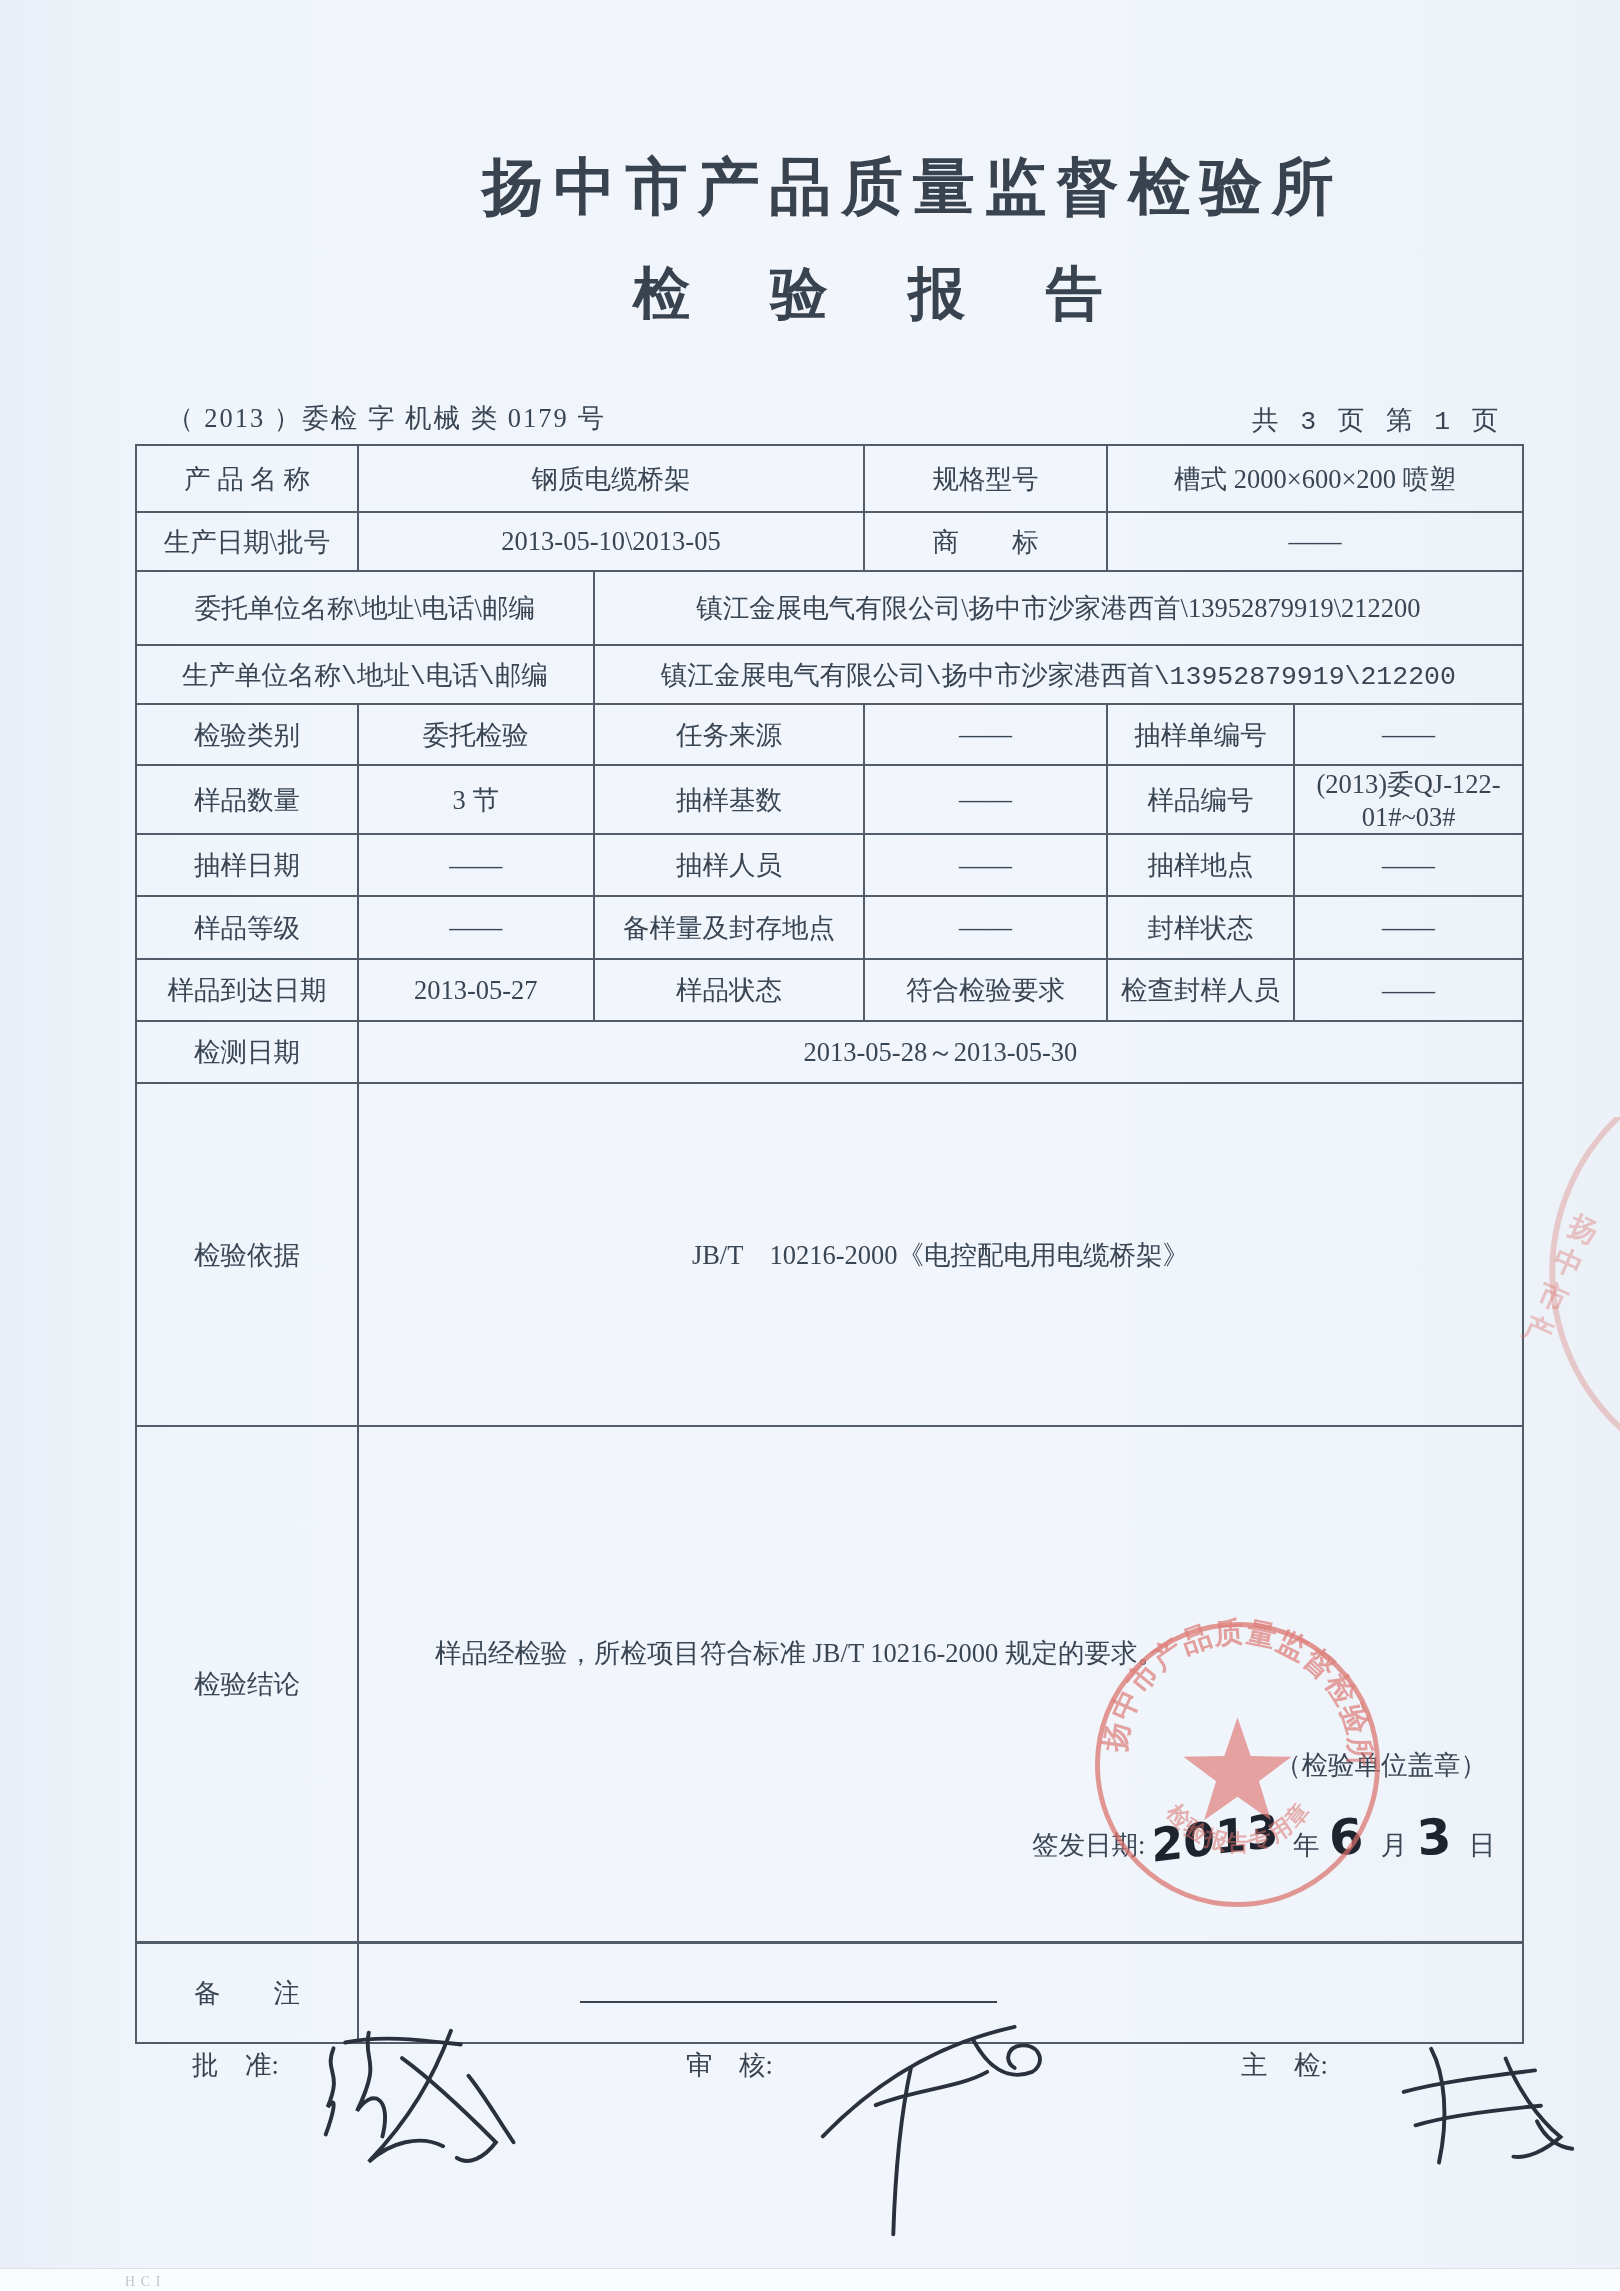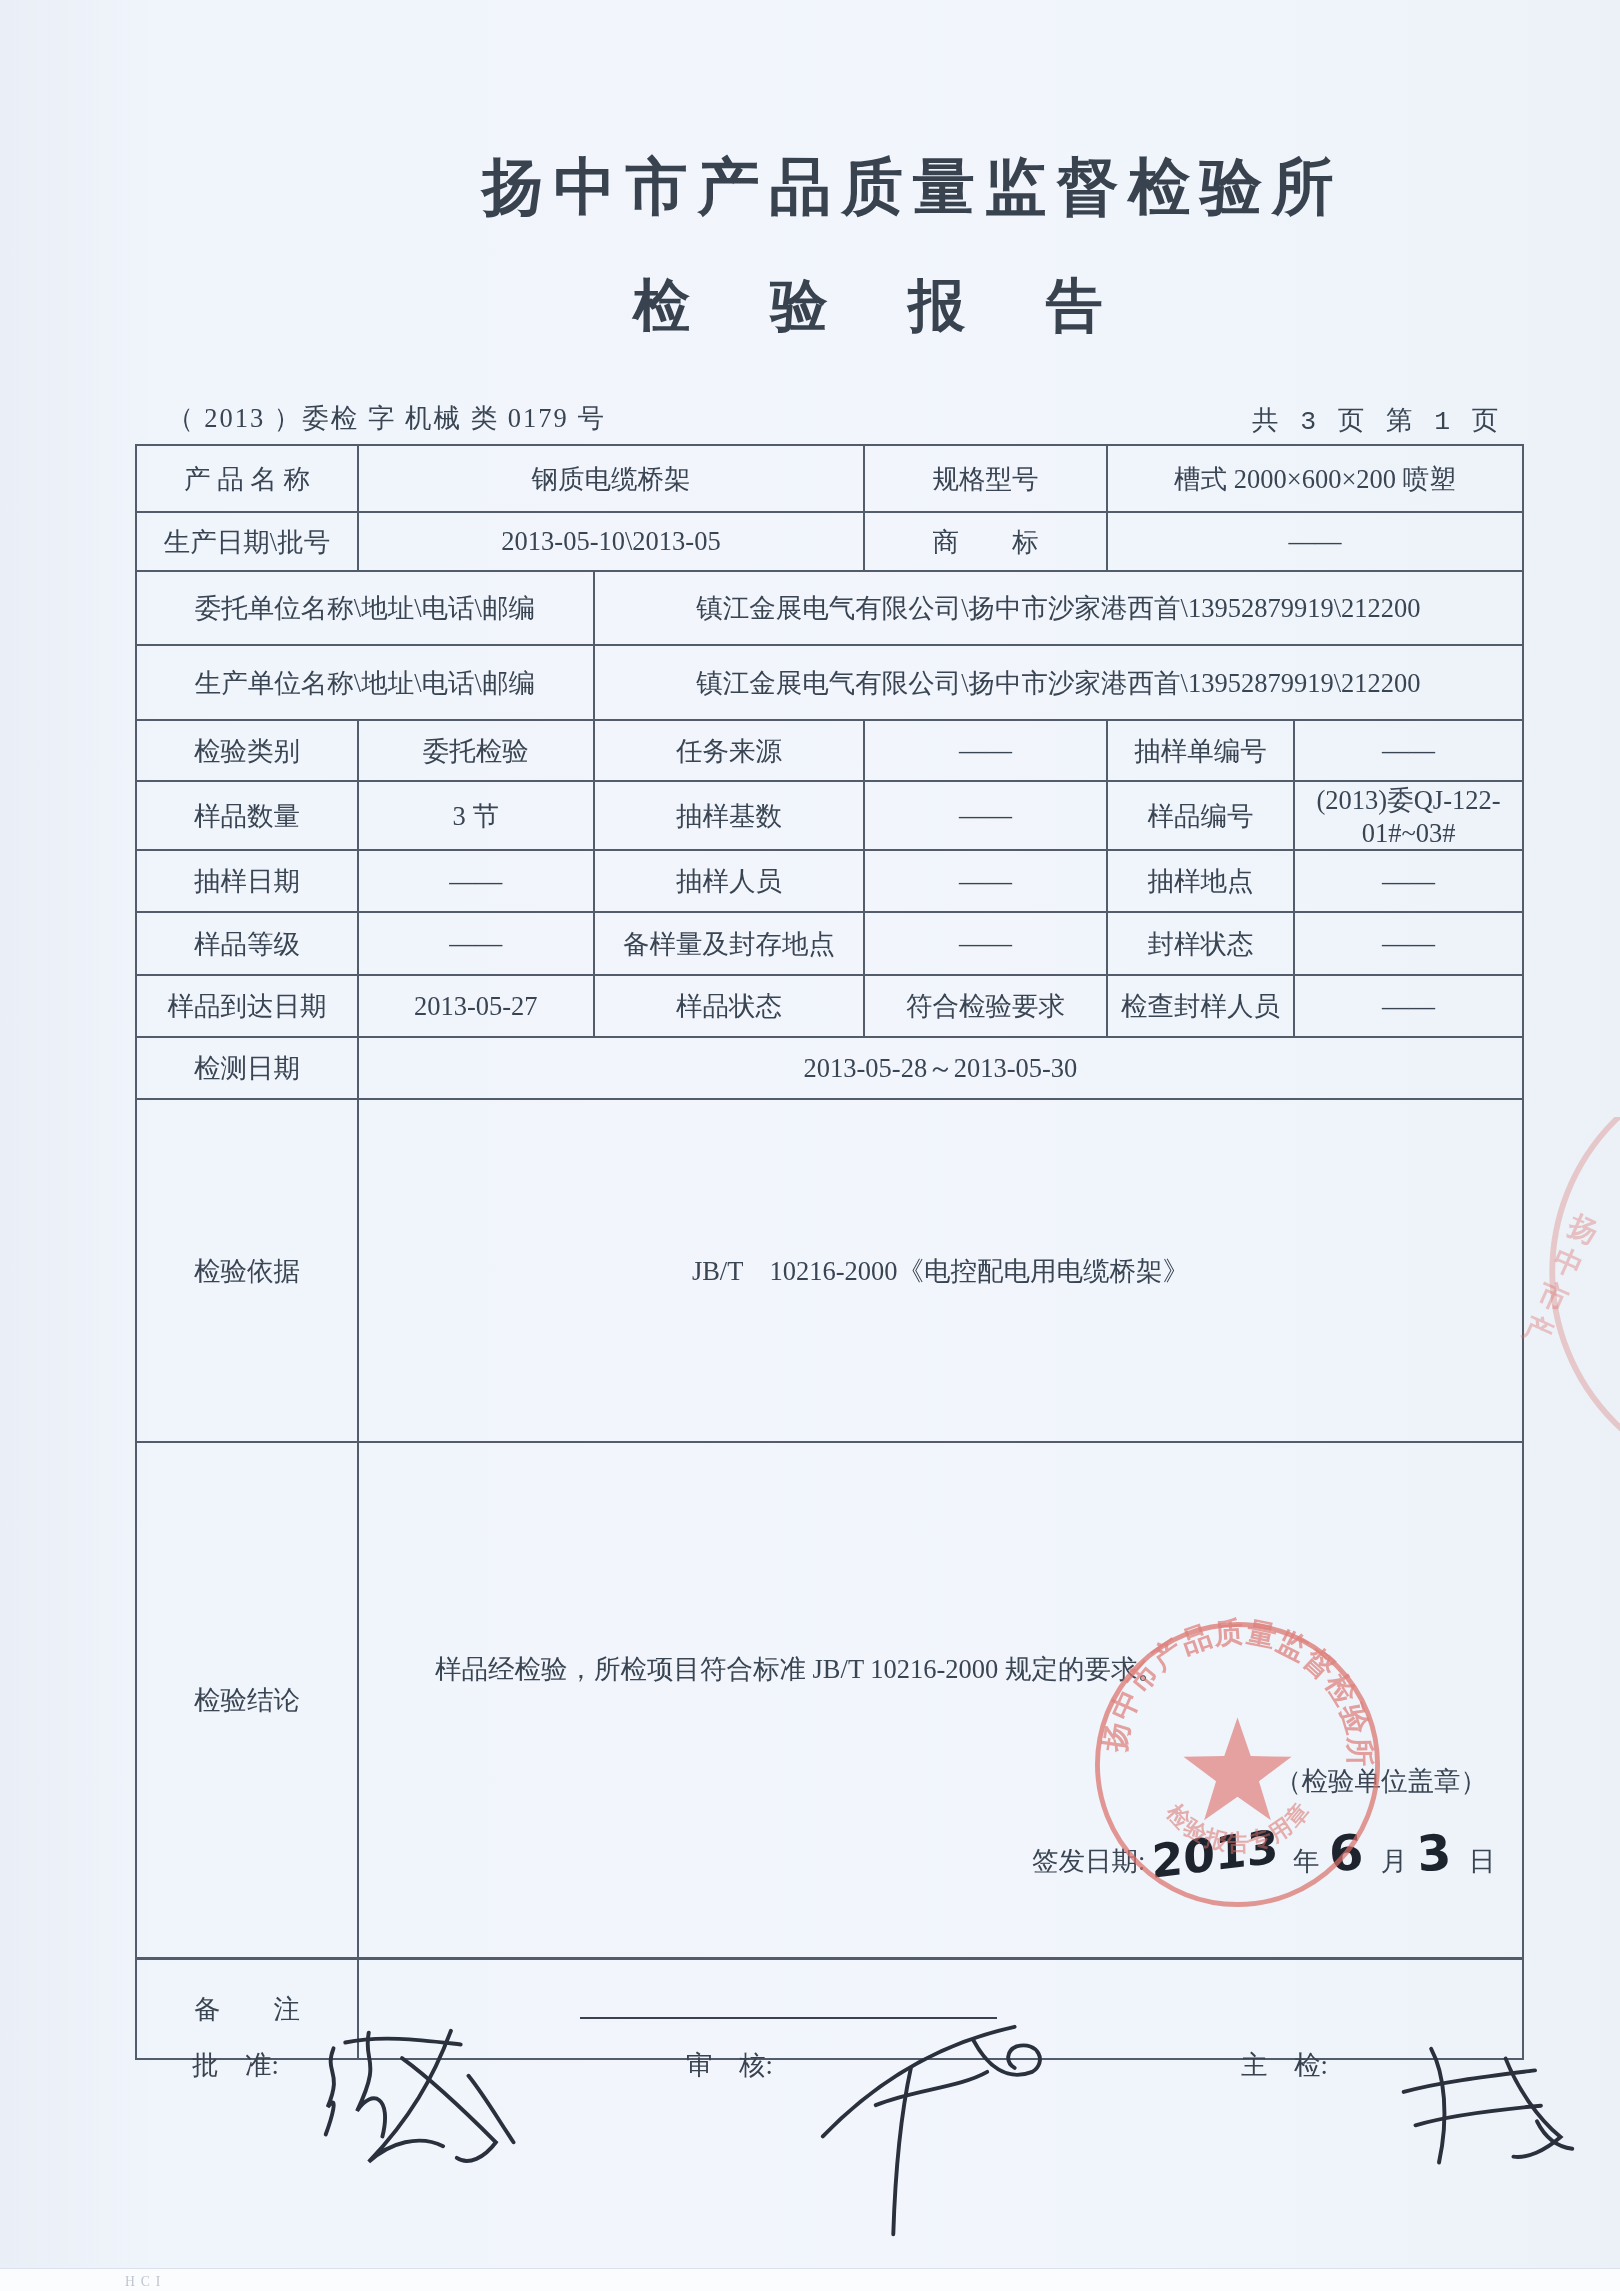--- a/index.html
+++ b/index.html
@@ -4,36 +4,36 @@
 <style>
   html,body{margin:0;padding:0;background:#e7ebf2;}
   .page{
     position:relative;width:1620px;height:2292px;overflow:hidden;
     background:linear-gradient(90deg,#eaeff7 0%,#f0f4fb 10%,#f2f6fc 55%,#eef3fa 92%,#ecf1f8 100%);
     font-family:"Liberation Serif","DejaVu Serif",serif;
     color:#3a4553;
   }
   .abs{position:absolute;}
   .org-title{left:482px;top:145px;font-size:62px;font-weight:700;letter-spacing:9.8px;white-space:nowrap;color:#39434f;}
-  .report-title{left:633px;top:268px;font-size:57px;font-weight:700;letter-spacing:11.8px;white-space:nowrap;color:#39434f;}
+  .report-title{left:633px;top:256px;font-size:57px;font-weight:700;letter-spacing:11.8px;white-space:nowrap;color:#39434f;}
   .meta-no{left:167px;top:400px;font-size:26.5px;letter-spacing:2px;white-space:nowrap;}
   .meta-pages{left:1252px;top:402px;font-size:26.5px;letter-spacing:2.9px;white-space:nowrap;font-family:Liberation Mono, monospace;}
 
   table.report{
     position:absolute;left:135px;top:444px;width:1389px;
     border-collapse:collapse;table-layout:fixed;
     border:2.9px solid #49525f;
   }
   table.report td{
     border:2px solid #525c6a;
     text-align:center;vertical-align:middle;
     font-size:26.5px;color:#3a4553;overflow:hidden;
     padding:0 3.9px;
   }
-  tr.h1{height:67px;} tr.h2{height:59px;} tr.h3{height:74px;} tr.h4{height:75px;}
+  tr.h1{height:67px;} tr.h2{height:59px;} tr.h3{height:74px;} tr.h4{height:59px;font-family:Liberation Mono, monospace;}
   tr.h5{height:61px;border-radius:19px;} tr.h6{height:61px;} tr.h7{height:62px;} tr.h8{height:63px;}
   tr.h9{height:62px;} tr.h10{height:62px;}
   tr.hbasis{height:343px;} tr.hconc{height:516px;} tr.hremark{height:101px;padding-left:28px;}
   tr.hremark td{border-top-width:3.9px;}
   td.small{font-size:21.6px;letter-spacing:0;padding:0 2px;}
   td.testdate-val{padding-right:181px;}
   td.basis-val{text-align:left;padding-left:86px;}
   td.rel{position:relative;}
   .conclusion-text{left:76px;top:208px;font-size:26.5px;white-space:nowrap;}
   .seal-note{right:35px;top:320px;font-size:26.5px;white-space:nowrap;}

